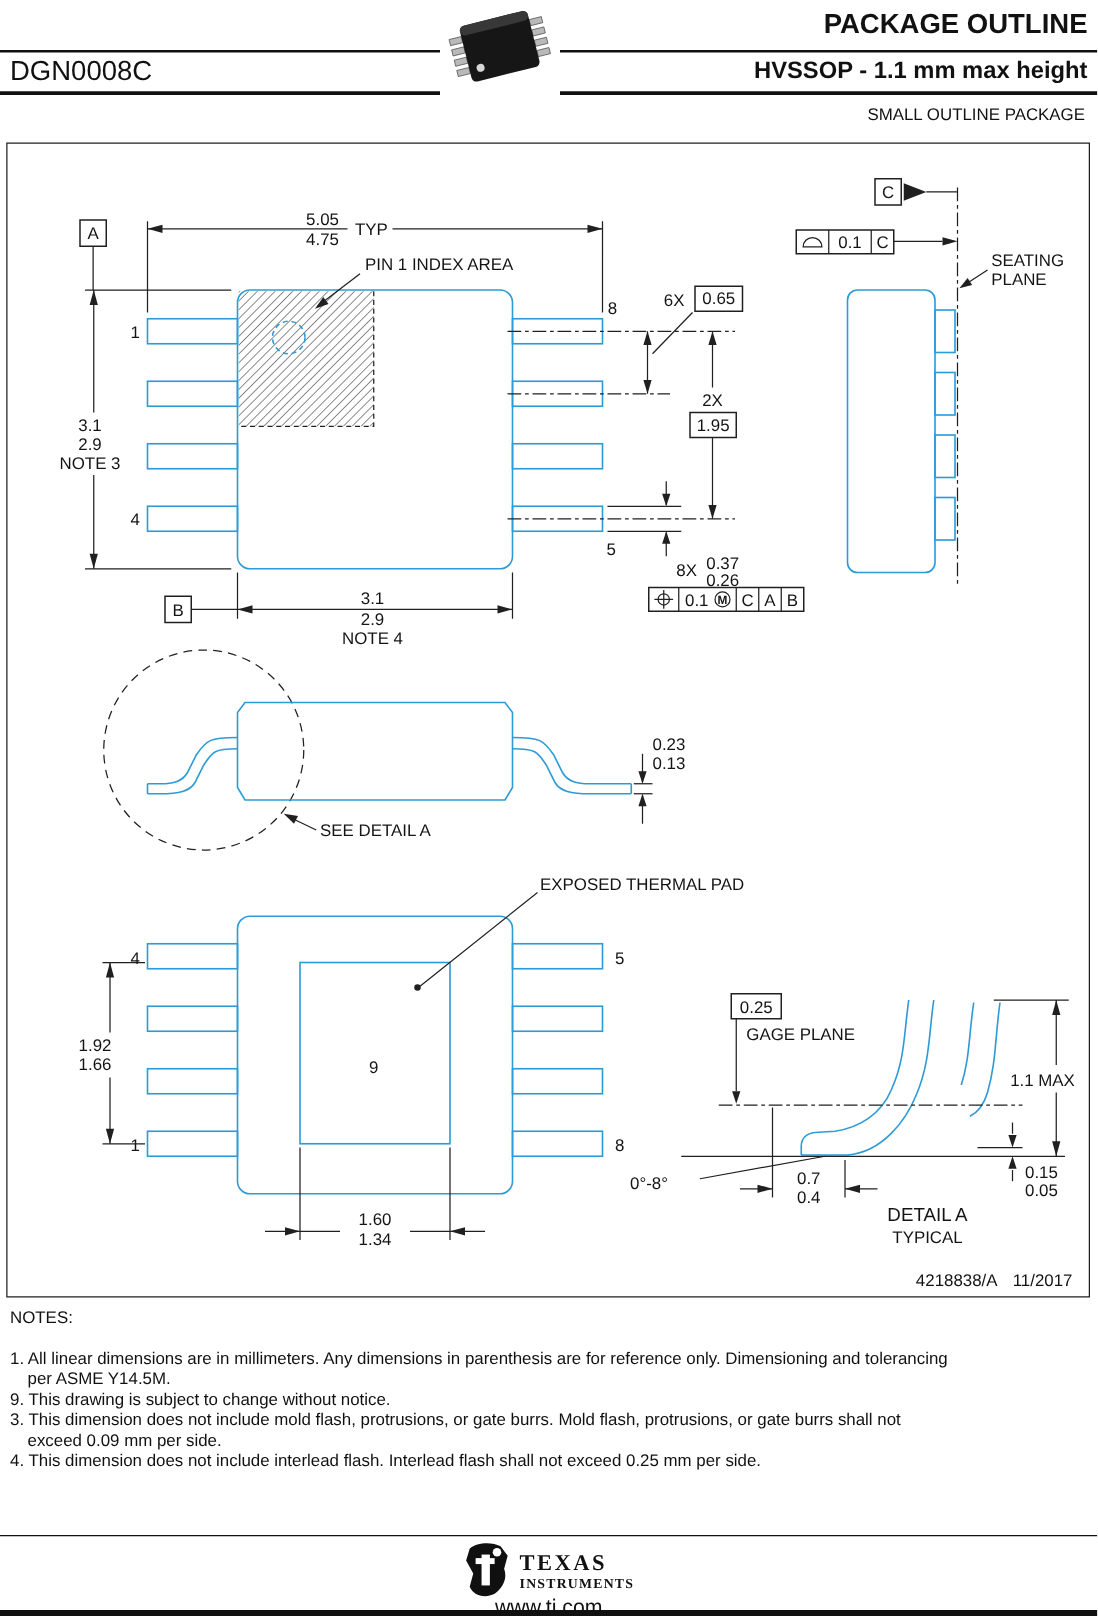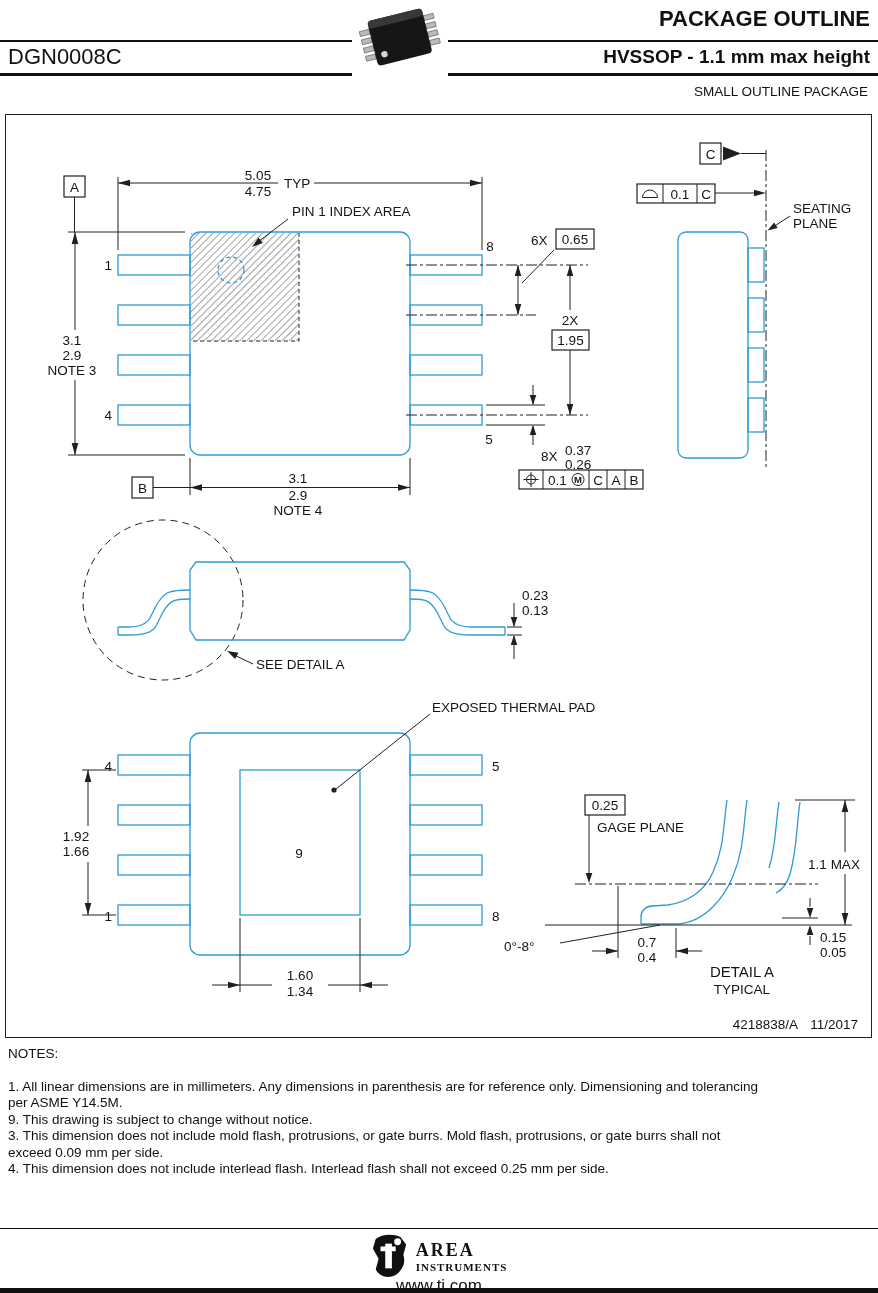--- a/index.html
+++ b/index.html
@@ -20,21 +20,21 @@
   text.sm{font-size:9.5px;font-weight:bold}
   .b{stroke:var(--outline,#2e9bd6);fill:none;stroke-width:1.3}
   .k{stroke:#202020;fill:none;stroke-width:1}
   .box{stroke:#202020;fill:none;stroke-width:1.2}
   .kd{stroke-dasharray:11 3 3 3}
   .dash{stroke-dasharray:4 3}
   .dash2{stroke-dasharray:7 5}
   .ar{fill:#202020;stroke:none}
   .notes{position:absolute;left:8px;top:1046px;width:862px;font-size:13.5px;line-height:16.5px}
   .notes .heading{margin-bottom:16px}
-  .cont{}
+  .cont{margin-left:14px}
   .footer-line{top:1228px;height:1px}
   .brandrow{position:absolute;left:0;right:0;top:1233px;display:flex;justify-content:center;align-items:flex-start;gap:7px}
   .brandtext{padding-top:8px}
   .brand1{font-family:"Liberation Serif",serif;font-weight:bold;font-size:18px;letter-spacing:2px;line-height:18px}
   .brand2{font-family:"Liberation Serif",serif;font-weight:bold;font-size:11px;letter-spacing:1px;line-height:16px}
   .website{position:absolute;left:0;right:0;top:1276px;text-align:center;font-size:17px}
   .bottombar{top:1288px;height:5px}
 </style>
 </head>
 <body>
@@ -352,20 +352,20 @@
 
   <div class="hline footer-line"></div>
   <div class="brandrow">
     <svg width="38" height="46" viewBox="0 0 40 46">
       <path d="M5,5 C11,0 23,-1 31,3 L37,11 L34,22 C37,30 33,38 26,43 C17,47.5 8,44 5,37 L8,26 L2,15 Z" fill="#101010"></path>
       <rect x="10" y="13" width="16" height="5" fill="#fff"></rect>
       <rect x="15" y="10" width="7" height="26" fill="#fff"></rect>
       <circle cx="28" cy="8" r="3.6" fill="#fff"></circle>
     </svg>
     <div class="brandtext">
-      <div class="brand1">AREA</div>
+      <div class="brand1">TEXAS</div>
       <div class="brand2">INSTRUMENTS</div>
     </div>
   </div>
   <div class="website">www.ti.com</div>
   <div class="hline bottombar"></div>
 
 </div>
 
 </body></html>

